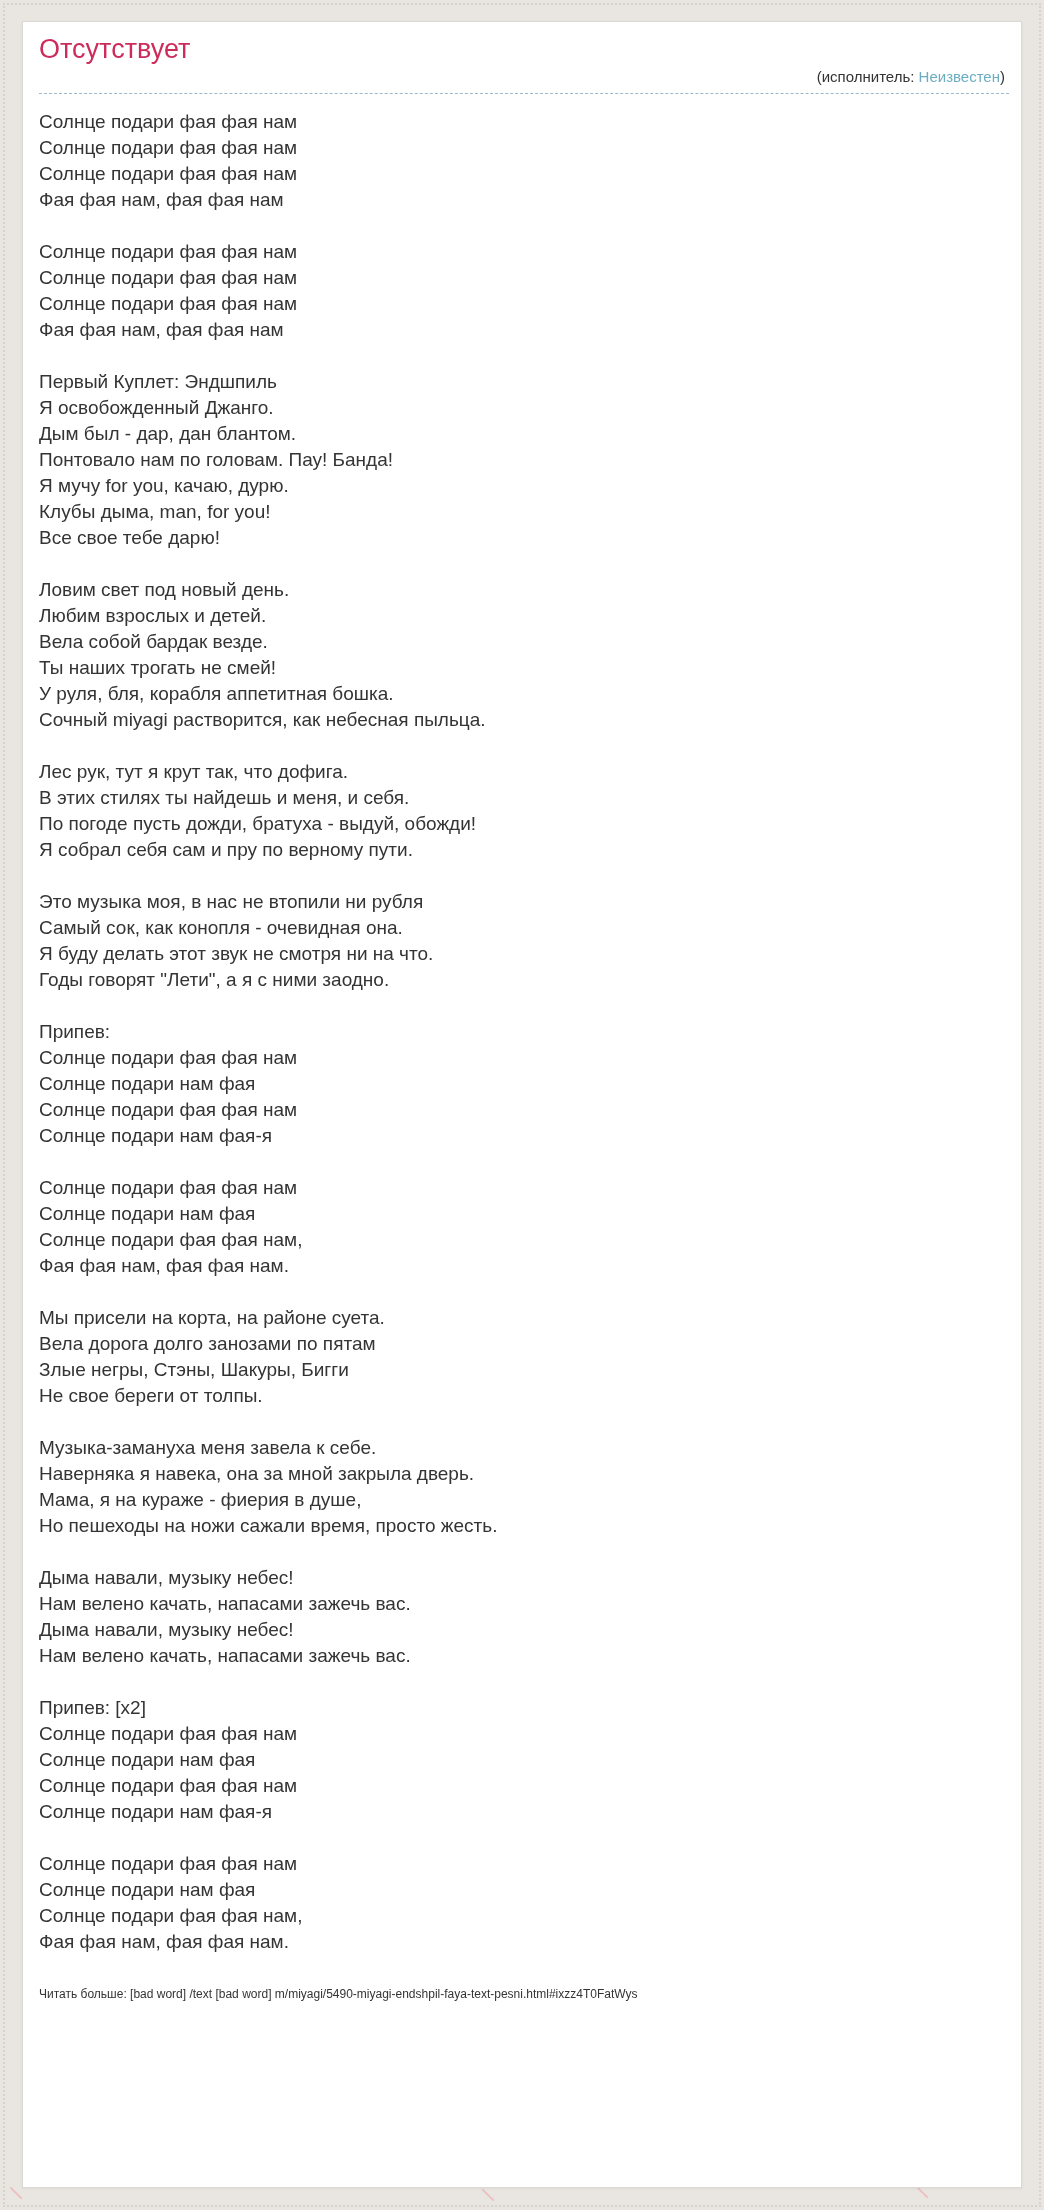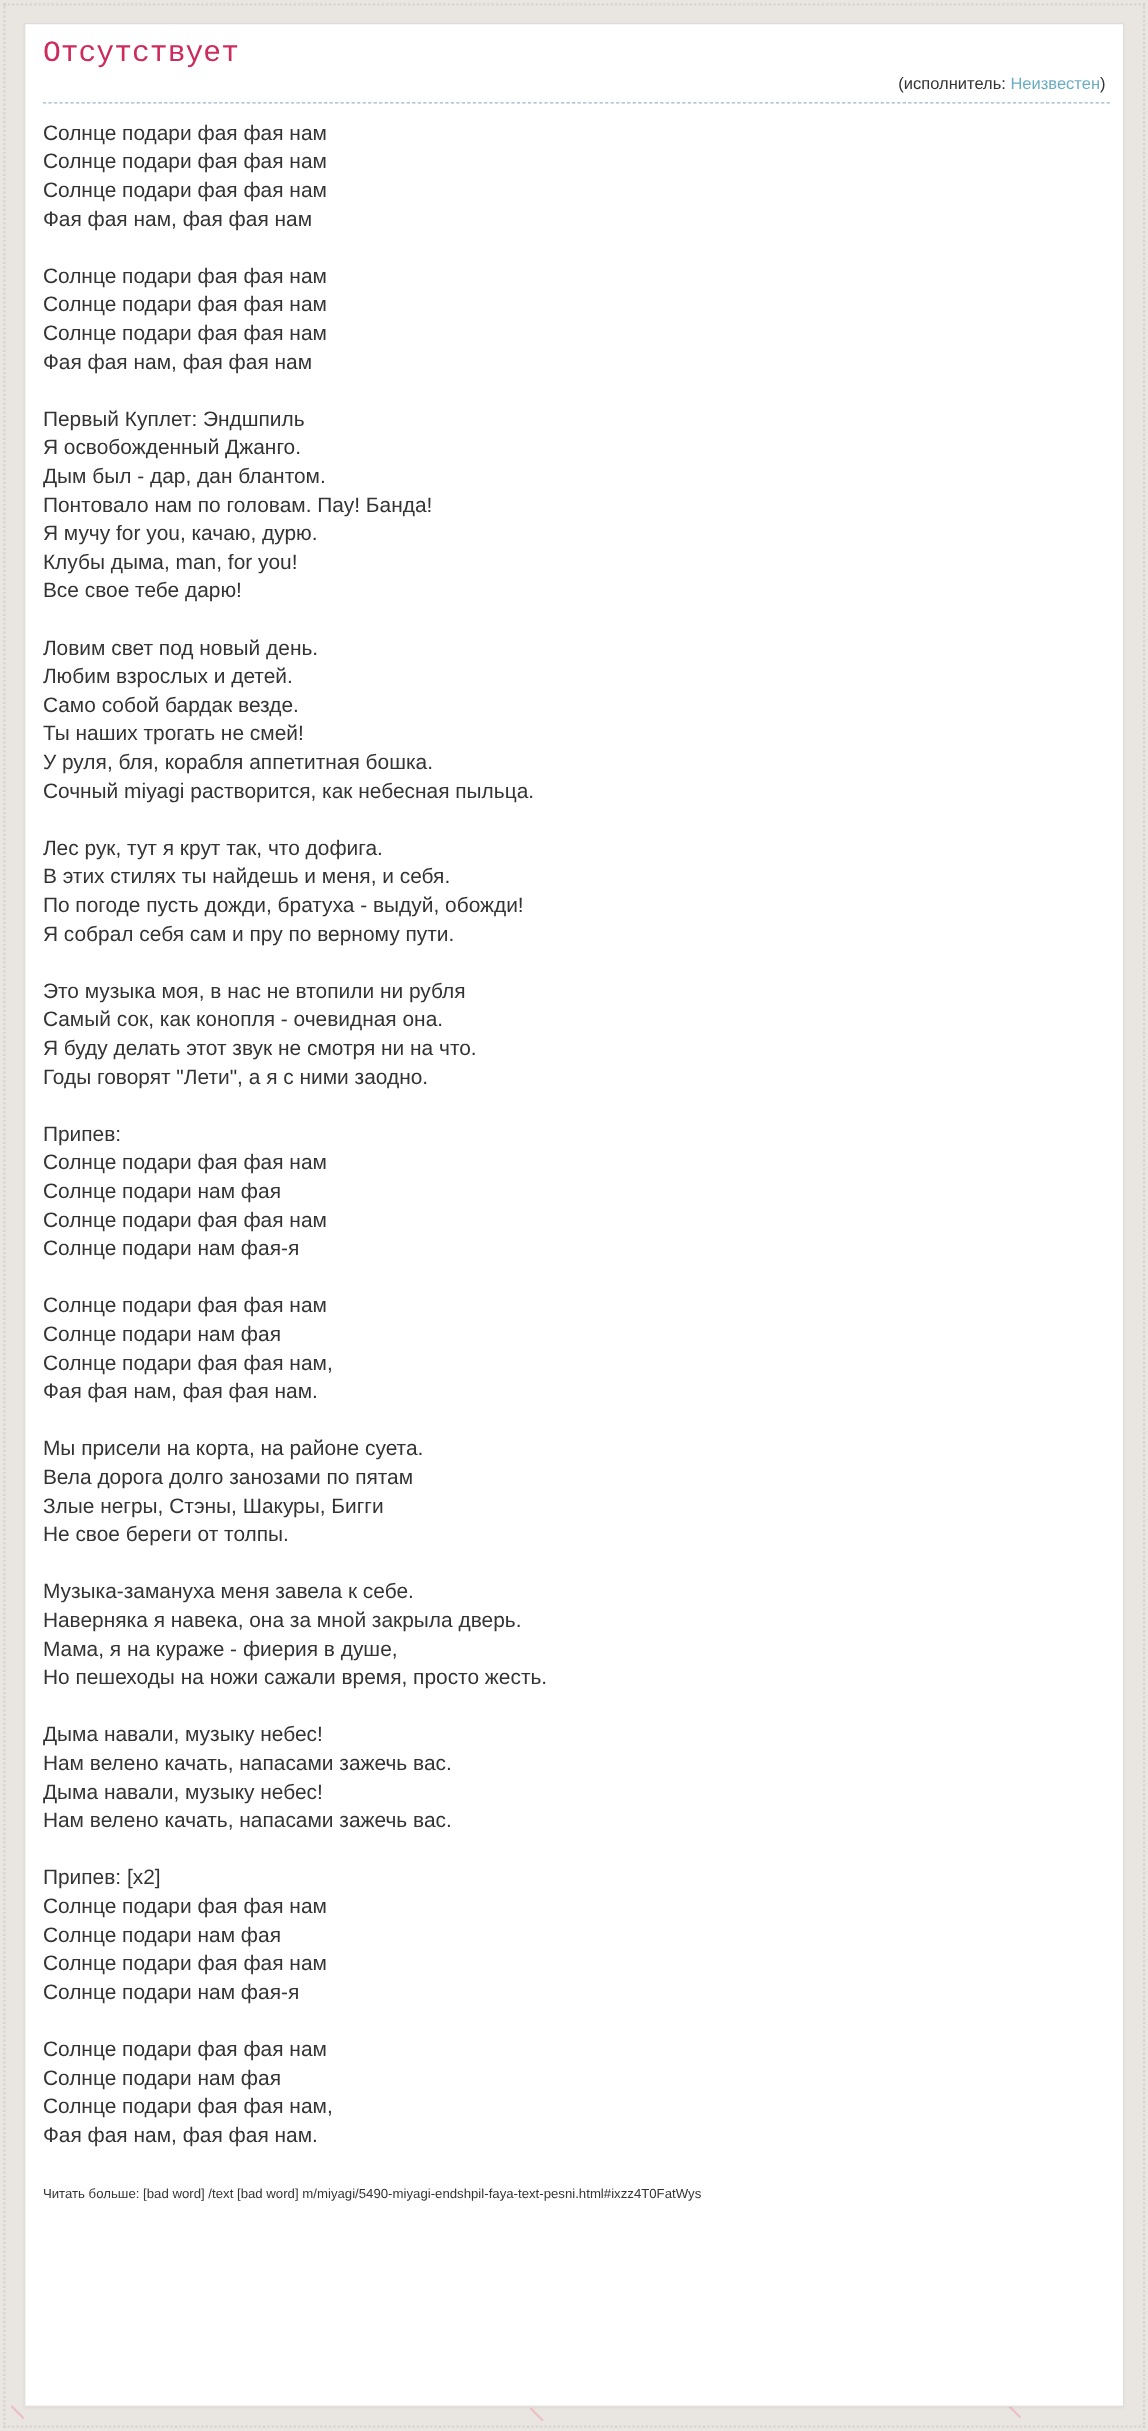--- a/index.html
+++ b/index.html
@@ -23,21 +23,20 @@
     padding: 12px 16px 20px 16px;
     overflow: hidden;
   }
   a.title {
     display: inline-block;
     font-size: 27px;
     line-height: 30px;
     color: #cc2b5b;
     text-decoration: none;
     cursor: pointer;
-    font-family: Liberation Mono, monospace;
   }
   .artist-line {
     margin-top: 3px;
     font-size: 15px;
     line-height: 20px;
     color: #333333;
     text-align: right;
   }
   .artist-line a {
     color: #6badc1;
@@ -110,21 +109,21 @@
         <div class="line">Я освобожденный Джанго.</div>
         <div class="line">Дым был - дар, дан блантом.</div>
         <div class="line">Понтовало нам по головам. Пау! Банда!</div>
         <div class="line">Я мучу for you, качаю, дурю.</div>
         <div class="line">Клубы дыма, man, for you!</div>
         <div class="line">Все свое тебе дарю!</div>
       </div>
       <div class="stanza">
         <div class="line">Ловим свет под новый день.</div>
         <div class="line">Любим взрослых и детей.</div>
-        <div class="line">Само собой бардак везде.</div>
+        <div class="line">Вела собой бардак везде.</div>
         <div class="line">Ты наших трогать не смей!</div>
         <div class="line">У руля, бля, корабля аппетитная бошка.</div>
         <div class="line">Сочный miyagi растворится, как небесная пыльца.</div>
       </div>
       <div class="stanza">
         <div class="line">Лес рук, тут я крут так, что дофига.</div>
         <div class="line">В этих стилях ты найдешь и меня, и себя.</div>
         <div class="line">По погоде пусть дожди, братуха - выдуй, обожди!</div>
         <div class="line">Я собрал себя сам и пру по верному пути.</div>
       </div>

